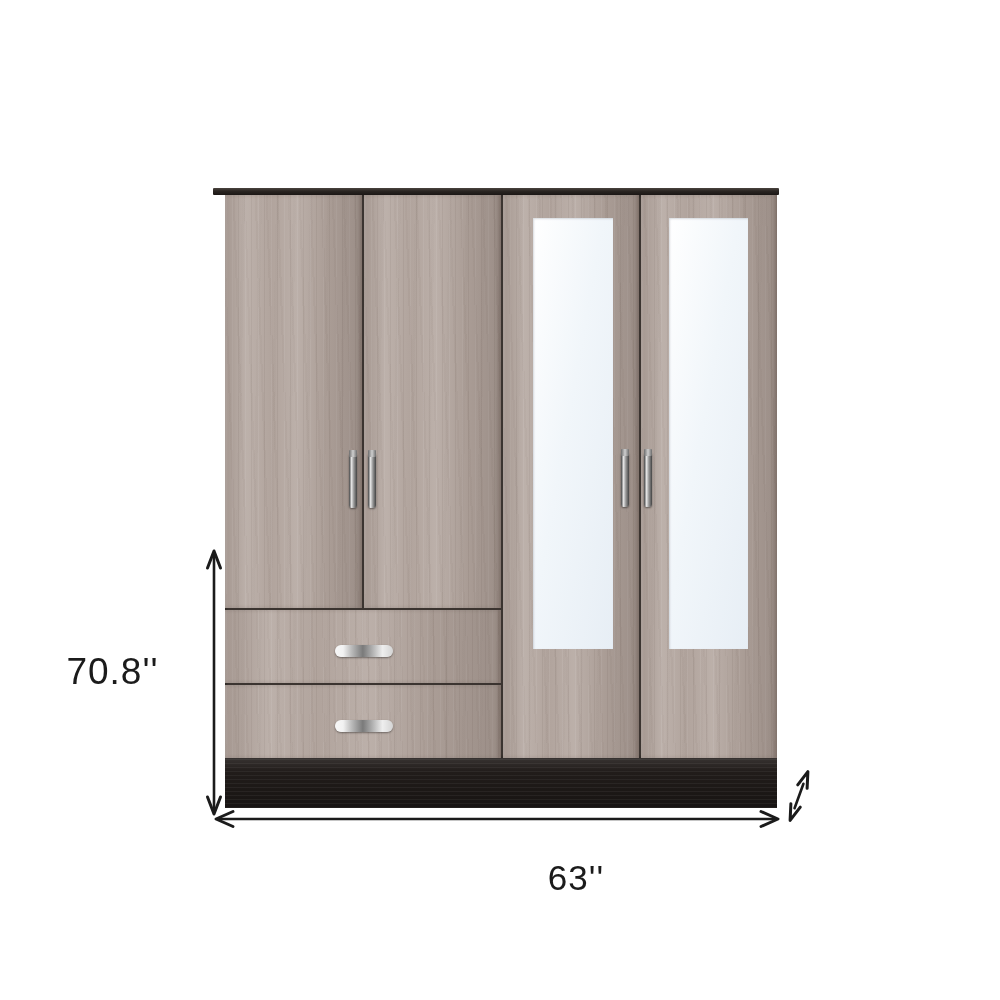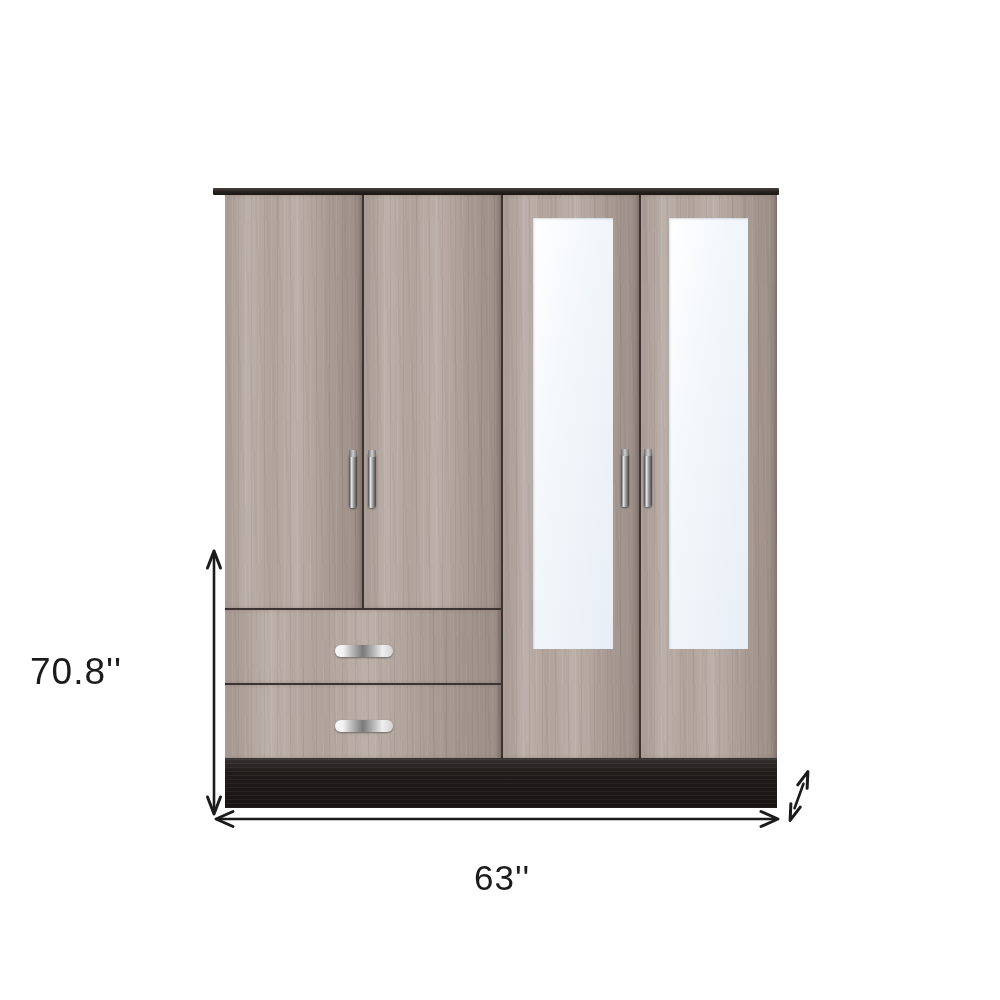--- a/index.html
+++ b/index.html
@@ -81,25 +81,25 @@
     background-image:
       repeating-linear-gradient(0deg, rgba(255,255,255,.05) 0 1px, rgba(0,0,0,0) 1px 4px),
       linear-gradient(180deg, rgba(255,255,255,.10) 0%, rgba(0,0,0,0) 28%, rgba(0,0,0,.30) 100%);
   }
   
   .annotations{position:absolute;left:0;top:0;width:1000px;height:1000px;pointer-events:none;}
   .annotations line,.annotations polyline{
     stroke:var(--annotation);fill:none;stroke-linecap:round;stroke-linejoin:round;
   }
   .dim-label{
-    position:absolute;color:var(--annotation);text-align:left;
+    position:absolute;color:var(--annotation);text-align:center;
     font-size:37px;letter-spacing:1px;line-height:1;
   }
   .label-height{left:30px;top:653px;width:165px;}
-  .label-width{left:474px;top:860px;width:160px;font-size:35px;}
+  .label-width{left:496px;top:860px;width:160px;font-size:35px;}
   .label-depth{left:795px;top:747px;width:160px;font-size:35px;}
 </style>
 </head>
 <body>
 
 <div id="canvas">
 
   <div>
     <div class="top-trim"></div>
 

